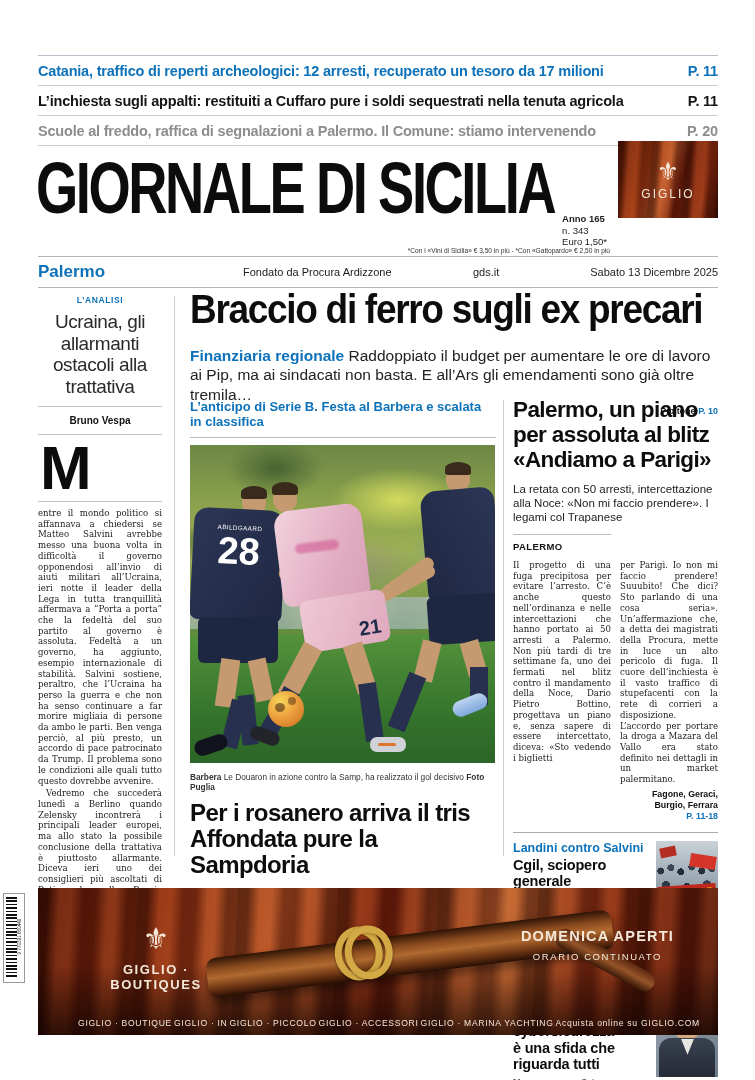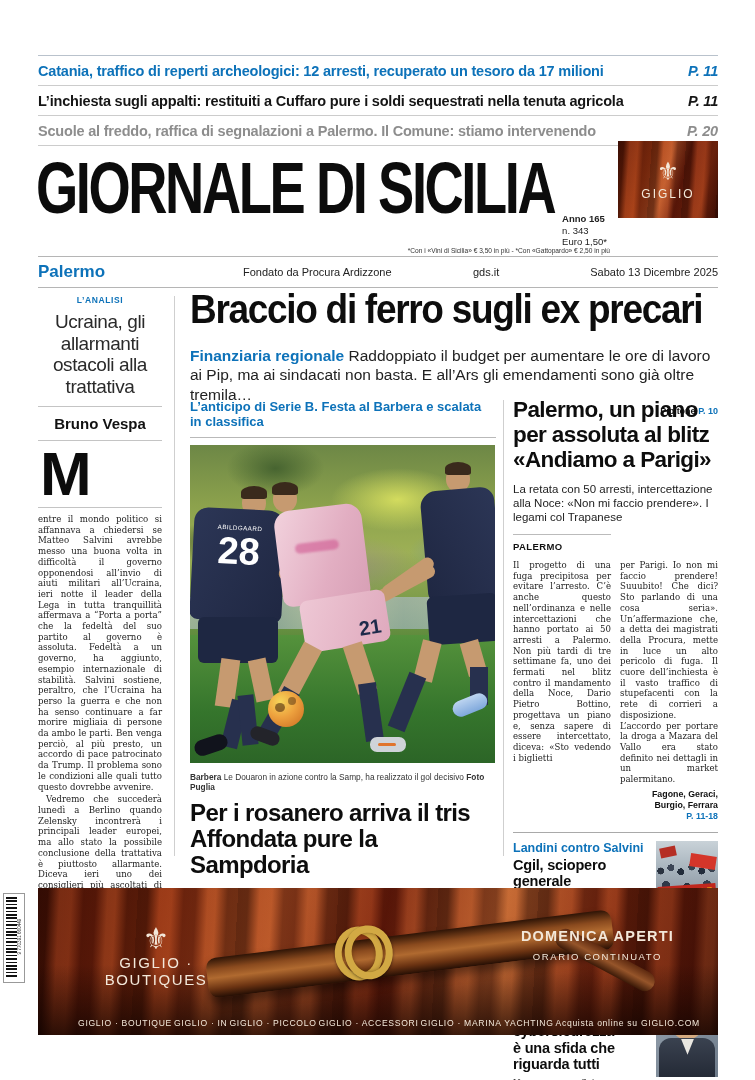--- a/index.html
+++ b/index.html
@@ -9,21 +9,21 @@
   .bold{font-weight:bold;}
   .serif{font-family:"DejaVu Serif",serif;font-size:8.6px;line-height:10.7px;text-align:justify;color:#1d1d1d;}
   .hr{border-top:1px solid #c4c4c4;}
   .vrule{position:absolute;width:1px;background:#cfcfcf;}
 
   
   .topbar{position:absolute;left:38px;right:37px;top:55px;border-top:1px solid #b9c2cc;}
   .teaser{display:flex;justify-content:space-between;align-items:center;
           padding:7px 0 6px 0;border-bottom:1px solid #cccccc;
           font-weight:bold;font-size:14.5px;letter-spacing:-0.2px;}
-  .teaser .pg{margin-left:0;white-space:nowrap;font-style:italic;}
+  .teaser .pg{margin-left:0;white-space:nowrap;}
   .t-blue{color:#0d72b9;} .t-black{color:#151515;} .t-gray{color:#8d8d8d;}
 
   
   .mast-title{position:absolute;left:36px;top:146px;font-size:56px;font-weight:bold;
               letter-spacing:-2.5px;white-space:nowrap;color:#0c0c0c;
               transform:scale(0.97,1.28);transform-origin:left top;}
   .mast-ad{position:absolute;left:618px;top:141px;width:100px;height:77px;color:#f4e9da;
            background:
             repeating-linear-gradient(94deg, rgba(25,4,0,.45) 0 6px, rgba(210,100,50,.25) 12px 20px, rgba(50,10,3,.4) 26px 34px),
             linear-gradient(105deg,#5a1606,#a03a12 30%,#c26030 48%,#6e1d0b 62%,#8e3012 82%,#400e04);
@@ -47,21 +47,21 @@
   .lead h2{margin:0;font-size:37px;letter-spacing:-1.3px;line-height:1.05;color:#0d0d0d;
            transform:scale(1,1.08);transform-origin:left top;white-space:nowrap;}
   .lead .stand{margin-top:17px;font-size:15.5px;line-height:19.5px;color:#222;}
   .lead .stand .kick{font-weight:bold;color:#0d72b9;}
   .lead .by{margin-top:2px;text-align:right;font-size:9px;font-weight:bold;}
 
   
   .analysis{position:absolute;left:38px;top:295px;width:124px;}
   .an-label{text-align:center;font-size:8.5px;font-weight:bold;letter-spacing:0.6px;color:#0d72b9;}
   .an-head{margin-top:6px;text-align:center;font-size:19px;line-height:21.5px;font-weight:normal;color:#2a2a2a;letter-spacing:-0.4px;}
-  .an-by{text-align:center;font-size:15px;font-weight:bold;padding:8px 0;}
+  .an-by{text-align:center;font-size:10px;font-weight:bold;padding:8px 0;}
   .an-drop{font-size:62px;font-weight:bold;line-height:58px;padding:4px 0 4px 2px;color:#0c0c0c;}
   .an-body{margin-top:6px;}
   .an-cont{text-align:right;font-size:9.5px;font-weight:bold;margin-top:2px;}
   .an-copy{text-align:right;font-size:5.3px;color:#555;margin-top:3px;letter-spacing:0.3px;}
 
   
   .football{position:absolute;left:190px;top:399px;width:306px;}
   .fb-kick{font-size:13px;font-weight:bold;color:#0d72b9;padding-bottom:8px;border-bottom:1px solid #b9b9b9;}
   .fb-caption{margin-top:9px;font-size:8.3px;color:#333;}
   .fb-head{margin-top:8px;font-size:24px;font-weight:bold;letter-spacing:-0.6px;line-height:26px;color:#0d0d0d;}
@@ -188,21 +188,21 @@
     background:linear-gradient(to bottom,#2e1406,#8a4a1e 28%,#b06a30 50%,#6b3312 78%,#240e04);
     box-shadow:0 6px 10px rgba(0,0,0,.45);}
   .belt-tail{position:absolute;left:512px;top:62px;width:110px;height:20px;border-radius:10px;transform:rotate(28deg);
     background:linear-gradient(to bottom,#5e2a10,#96552a 50%,#3c1a08);}
   .buckle{position:absolute;left:296px;top:38px;width:58px;height:42px;transform:rotate(-7deg);}
   .buckle i{position:absolute;top:0;width:34px;height:40px;border:7px solid #d2a944;border-radius:50%;
     box-shadow:inset 0 0 4px rgba(80,50,0,.6),0 1px 3px rgba(0,0,0,.5);}
   .buckle i.l{left:0;} .buckle i.r{right:0;}
   .ad-logo{position:absolute;left:58px;top:36px;width:120px;text-align:center;}
   .ad-logo .lily{font-size:30px;line-height:1;}
-  .ad-logo .name{font-size:15px;letter-spacing:1.6px;font-weight:normal;}
+  .ad-logo .name{margin-top:8px;font-size:13px;letter-spacing:1.6px;font-weight:bold;}
   .ad-promo{position:absolute;right:44px;top:40px;text-align:center;}
   .ad-promo .l1{font-size:14.5px;font-weight:bold;letter-spacing:1.2px;}
   .ad-promo .l2{margin-top:7px;font-size:9.5px;letter-spacing:1.6px;}
   .ad-links{position:absolute;left:40px;right:18px;bottom:7px;display:flex;justify-content:space-between;
     font-size:8.6px;letter-spacing:0.7px;align-items:center;}
 
   
   .barcode{position:absolute;left:3px;top:893px;width:20px;height:88px;background:#fff;border:1px solid #999;}
   .barcode .bars{position:absolute;left:2px;top:3px;right:7px;bottom:3px;
     background:repeating-linear-gradient(to bottom,#111 0 1.6px,transparent 1.6px 3.4px);}

